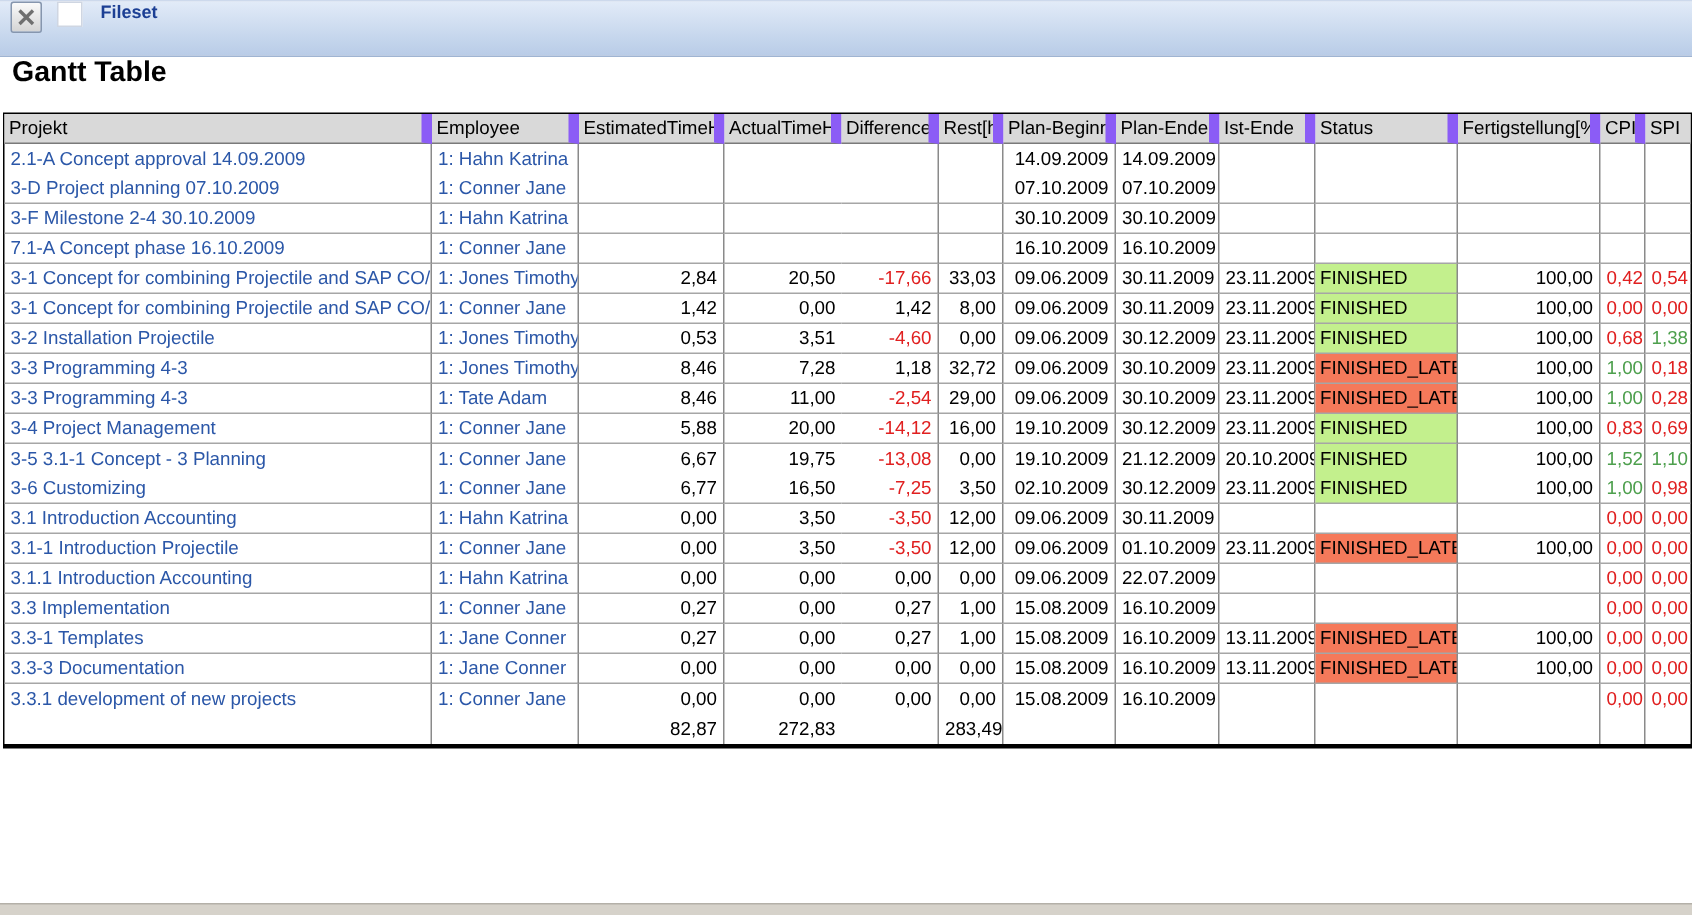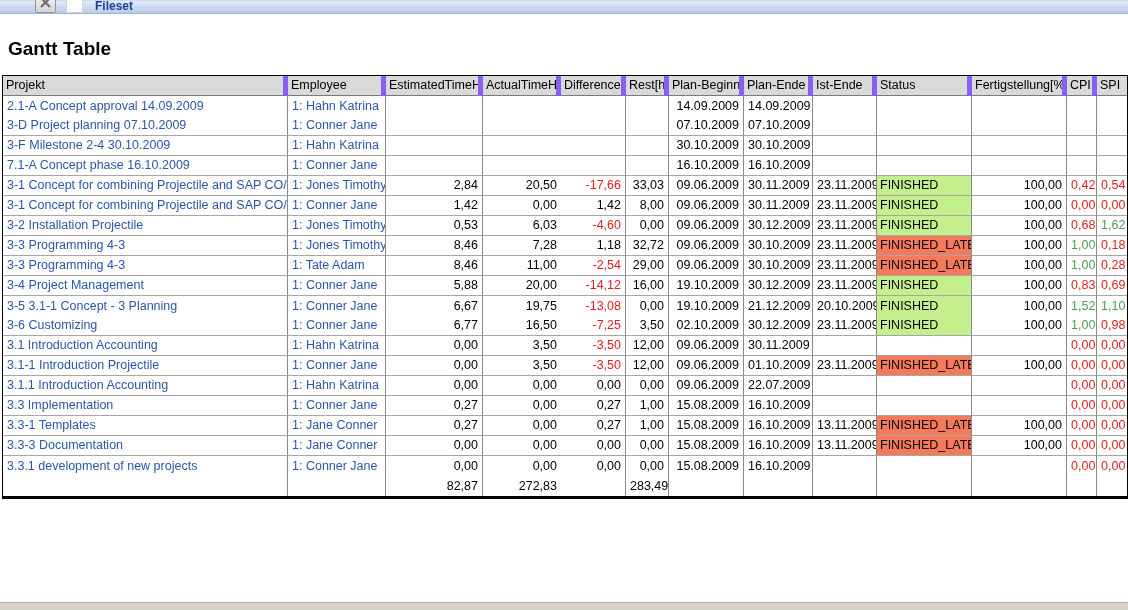--- a/index.html
+++ b/index.html
@@ -15,26 +15,26 @@
   html,body{width:1128px;height:610px;overflow:hidden;}
   body{
     position:relative;
     background:#ffffff;
     font-family:"Liberation Sans", sans-serif;
     font-size:12.5px;
     color:#000;
   }
   
   .titlebar{
-    position:absolute; top:0; left:0; width:100%; height:14px;
+    position:absolute; top:0; left:0; width:100%; height:38px;
     background:linear-gradient(#e2ebf8, #c4d5ec 70%, #b9cce7);
     border-top:1px solid #cdd9ec;
     border-bottom:1px solid #9fb4d2;
     box-sizing:border-box;
-    display:flex; align-items:flex-end;padding-left:28px;
+    display:flex; align-items:flex-start;
   }
   .close-btn{
     width:21px; height:21px; margin-left:7px;
     background:linear-gradient(#fafafa,#d4d4d4);
     border:1px solid #8696ae; border-radius:2px;
     display:flex; align-items:center; justify-content:center;
     box-sizing:border-box; cursor:default;
   }
   .close-btn svg{display:block;}
   .blank-checkbox{
@@ -60,21 +60,21 @@
     table-layout:fixed; width:1124px;
   }
   th,td{
     box-sizing:border-box; white-space:nowrap; overflow:hidden;
     line-height:15px; font-size:12.5px;
   }
   th{
     background:var(--header-bg);
     font-weight:normal; text-align:left;
     padding:2px 3px; height:20px;
-    border-right:5px solid #8b5cf6;
+    border-right:7px solid #8b5cf6;
     border-bottom:1px solid #7a7a7a;
   }
   th:last-child{border-right:none;}
   td{
     padding:2px 4px; height:20px;
     border-right:1px solid #8a8a8a;
     border-bottom:1px solid #a6a6a6;
   }
   td:last-child{border-right:none;}
   td.c-act{border-right:none;}          
@@ -233,30 +233,30 @@
           <td class="c-ist_ende">23.11.2009</td>
           <td class="c-status st-finished">FINISHED</td>
           <td class="c-fert num">100,00</td>
           <td class="c-cpi num red">0,00</td>
           <td class="c-spi num red">0,00</td>
         </tr>
         <tr>
           <td class="c-projekt blue">3-2 Installation Projectile</td>
           <td class="c-employee blue">1: Jones Timothy</td>
           <td class="c-est num">0,53</td>
-          <td class="c-act num">6,03</td>
+          <td class="c-act num">3,51</td>
           <td class="c-diff num red">-4,60</td>
           <td class="c-rest num">0,00</td>
           <td class="c-plan_beginn num">09.06.2009</td>
           <td class="c-plan_ende num">30.12.2009</td>
           <td class="c-ist_ende">23.11.2009</td>
           <td class="c-status st-finished">FINISHED</td>
           <td class="c-fert num">100,00</td>
           <td class="c-cpi num red">0,68</td>
-          <td class="c-spi num green">1,62</td>
+          <td class="c-spi num green">1,38</td>
         </tr>
         <tr>
           <td class="c-projekt blue">3-3 Programming 4-3</td>
           <td class="c-employee blue">1: Jones Timothy</td>
           <td class="c-est num">8,46</td>
           <td class="c-act num">7,28</td>
           <td class="c-diff num">1,18</td>
           <td class="c-rest num">32,72</td>
           <td class="c-plan_beginn num">09.06.2009</td>
           <td class="c-plan_ende num">30.10.2009</td>

